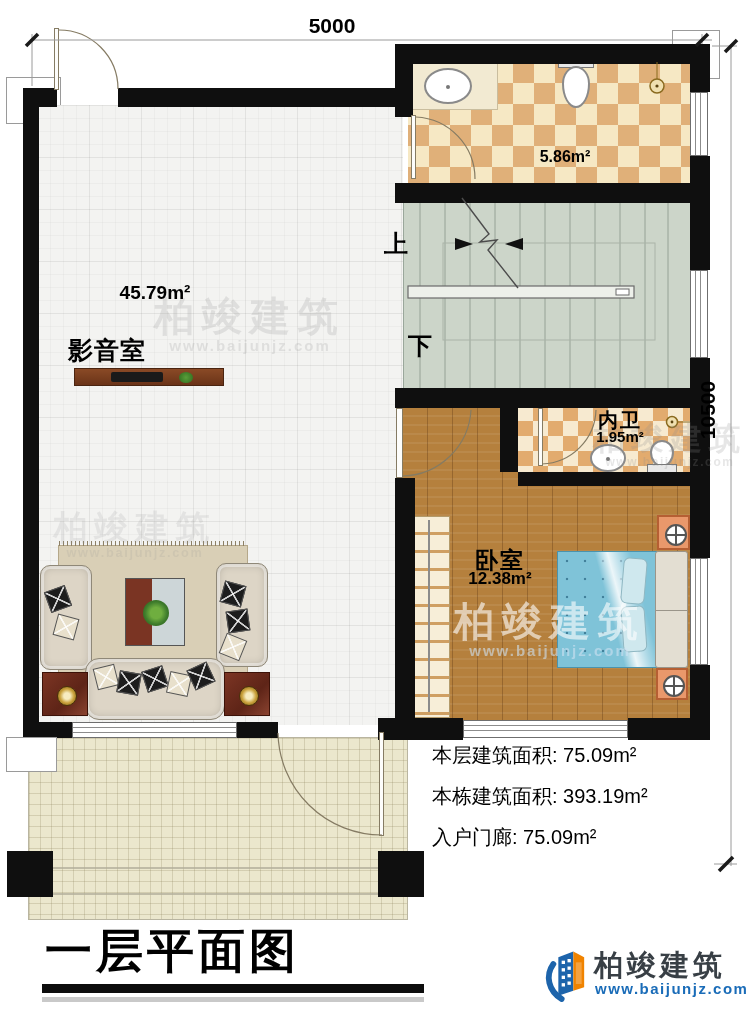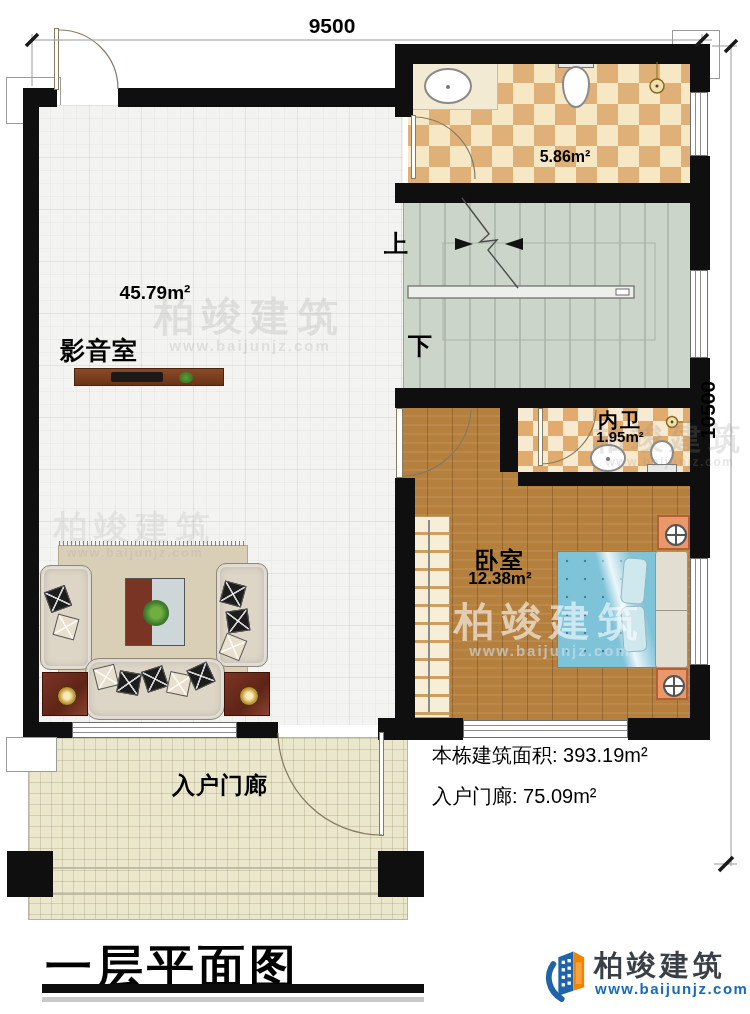--- a/index.html
+++ b/index.html
@@ -229,40 +229,40 @@
   </div>
   <div class="wm" style="left:405px;top:600px;width:290px;opacity:.6;color:#ffffff;">
     <div class="t1">柏竣建筑</div>
     <div class="t2" style="color:#cfe2f2;">www.baijunjz.com</div>
   </div>
   <div class="wm" style="left:560px;top:415px;width:220px;opacity:.22;transform:scale(.8);">
     <div class="t1">柏竣建筑</div>
     <div class="t2">www.baijunjz.com</div>
   </div>
 
-  <div class="room-label" style="left:300px;top:14px;width:64px;font-size:21px;">9500</div>
+  <div class="room-label" style="left:300px;top:14px;width:64px;font-size:21px;">5000</div>
   <div class="room-label" style="left:661px;top:397px;width:95px;height:26px;font-size:21px;transform:rotate(-90deg);">10500</div>
 
   <div class="room-label" style="left:505px;top:148px;width:120px;font-size:16px;">5.86m²</div>
   <div class="room-label" style="left:110px;top:282px;width:90px;font-size:19px;">45.79m²</div>
-  <div class="room-label" style="left:54px;top:334px;width:90px;font-size:25px;letter-spacing:1px;">影音室</div>
+  <div class="room-label" style="left:62px;top:334px;width:90px;font-size:25px;letter-spacing:1px;">影音室</div>
   <div class="room-label" style="left:575px;top:407px;width:90px;font-size:20px;letter-spacing:2px;">内卫</div>
   <div class="room-label" style="left:575px;top:428px;width:90px;font-size:15px;">1.95m²</div>
   <div class="room-label" style="left:450px;top:545px;width:100px;font-size:23px;letter-spacing:2px;">卧室</div>
   <div class="room-label" style="left:450px;top:569px;width:100px;font-size:17px;">12.38m²</div>
-  <div class="room-label" style="left:160px;top:770px;width:120px;font-size:23px;letter-spacing:1px;">入户门廊</div>
   <div class="room-label" style="left:382px;top:228px;width:28px;font-size:24px;">上</div>
   <div class="room-label" style="left:406px;top:330px;width:28px;font-size:24px;">下</div>
 
   <div class="abs" style="left:432px;top:742px;display:flex;flex-direction:column;gap:14px;">
+    <div class="stats-line">本层建筑面积: 75.09m²</div>
     <div class="stats-line">本栋建筑面积: 393.19m²</div>
     <div class="stats-line">入户门廊: 75.09m²</div>
   </div>
 
-  <div class="abs" style="left:45px;top:920px;font-size:47px;font-weight:bold;color:#000;letter-spacing:4px;white-space:nowrap;margin-top:16px;">一层平面图</div>
+  <div class="abs" style="left:45px;top:920px;font-size:47px;font-weight:bold;color:#000;letter-spacing:4px;white-space:nowrap;">一层平面图</div>
   <div class="abs" style="left:42px;top:984px;width:382px;height:9px;background:#0d0d0d;"></div>
   <div class="abs" style="left:42px;top:997px;width:382px;height:5px;background:#c9c9c9;"></div>
 
   <div class="abs" style="left:540px;top:944px;width:200px;height:62px;">
     <svg width="50" height="60" viewBox="0 0 60 72" style="position:absolute;left:0;top:0;">
       <path d="M16,24 C6,38 10,56 26,66" stroke="#1d64ab" stroke-width="7" fill="none" stroke-linecap="round"></path>
       <polygon points="22,16 40,9 40,56 22,62" fill="#1d64ab"></polygon>
       <polygon points="40,9 53,16 53,52 40,56" fill="#f08300"></polygon>
       <g fill="#ffffff">
         <rect x="26" y="20" width="4" height="4"></rect>

